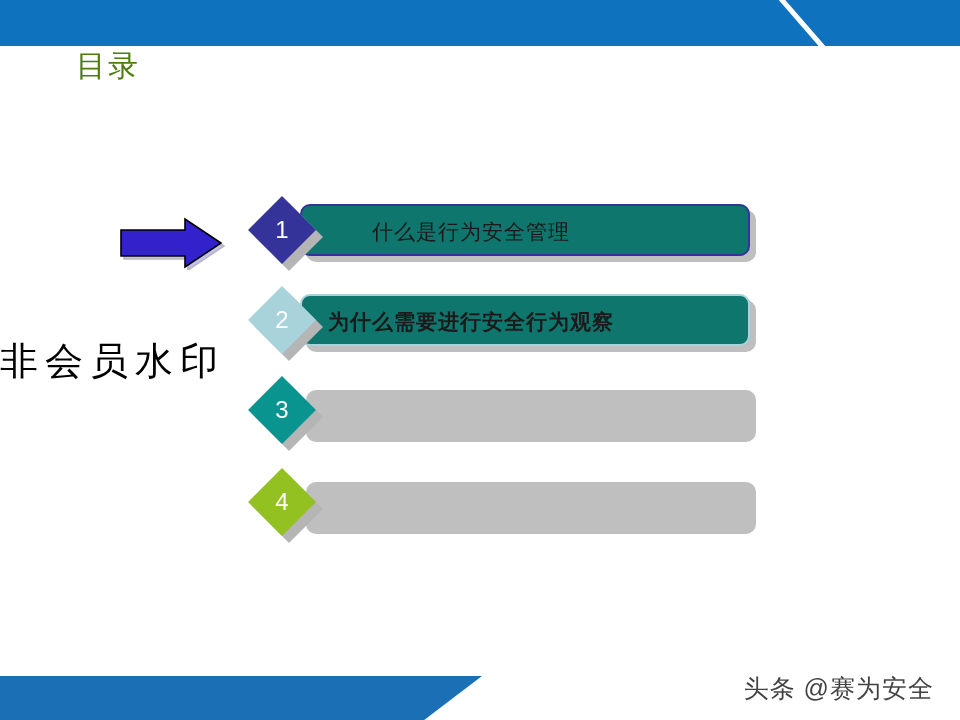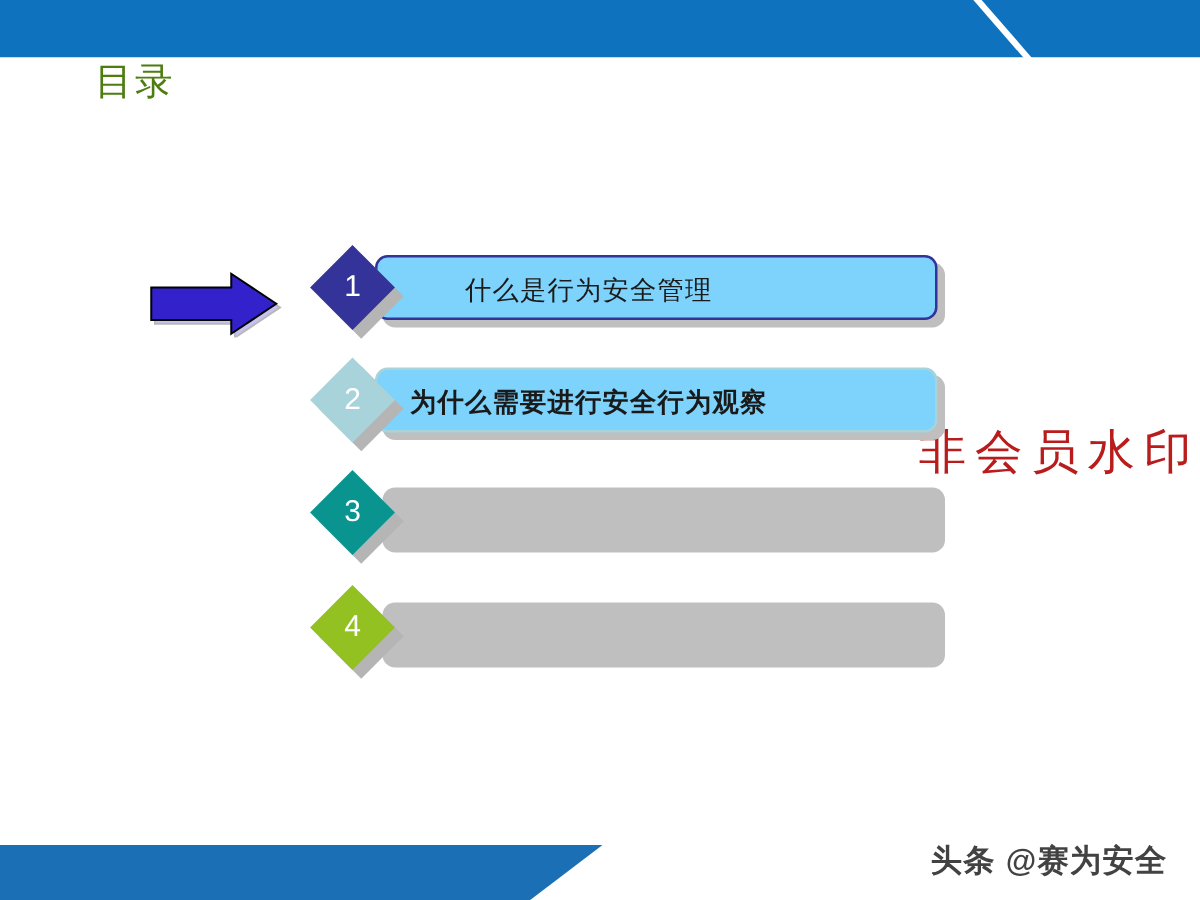--- a/index.html
+++ b/index.html
@@ -68,21 +68,21 @@
     position: absolute;
     left: 66px; top: 10px;
     width: 450px; height: 52px;
     background: #bfbfbf;
     border-radius: 10px;
   }
   .bar {
     position: absolute;
     left: 60px; top: 4px;
     width: 450px; height: 52px;
-    background: #7dd3fc;
+    background: #0f766e;
     border: 2.5px solid #333399;
     border-radius: 10px;
     box-sizing: border-box;
   }
   .bar-label {
     position: absolute;
     left: 0; top: 0;
     width: 450px; height: 52px;
     display: flex;
     align-items: center;
@@ -124,42 +124,42 @@
     position: absolute;
     left: 116px; top: 216px;
     width: 110px; height: 54px;
   }
 
   
   #center-watermark {
     position: absolute;
     left: 0; top: 336px;
     width: 960px;
-    text-align: right;
+    text-align: left;
     font-size: 38px;
-    color: #b91c1c;
+    color: #000000;
     letter-spacing: 7px;
     font-family: "Liberation Sans", sans-serif;
     pointer-events: none;
     user-select: none;
   }
 
   
   #footer-shape {
     position: absolute;
     left: 0; top: 676px;
     width: 482px; height: 44px;
     background: #1a6fb5;
     clip-path: polygon(0 0, 100% 0, 88% 100%, 0 100%);
   }
   #footer-watermark {
     position: absolute;
     right: 26px; top: 672px;
     font-size: 25px;
-    font-weight: bold;
+    font-weight: normal;
     color: #333333;
     letter-spacing: 1px;
     font-family: "Liberation Sans", sans-serif;
     white-space: nowrap;
     opacity: 0.92;
   }
 </style>
 </head>
 <body>
 

